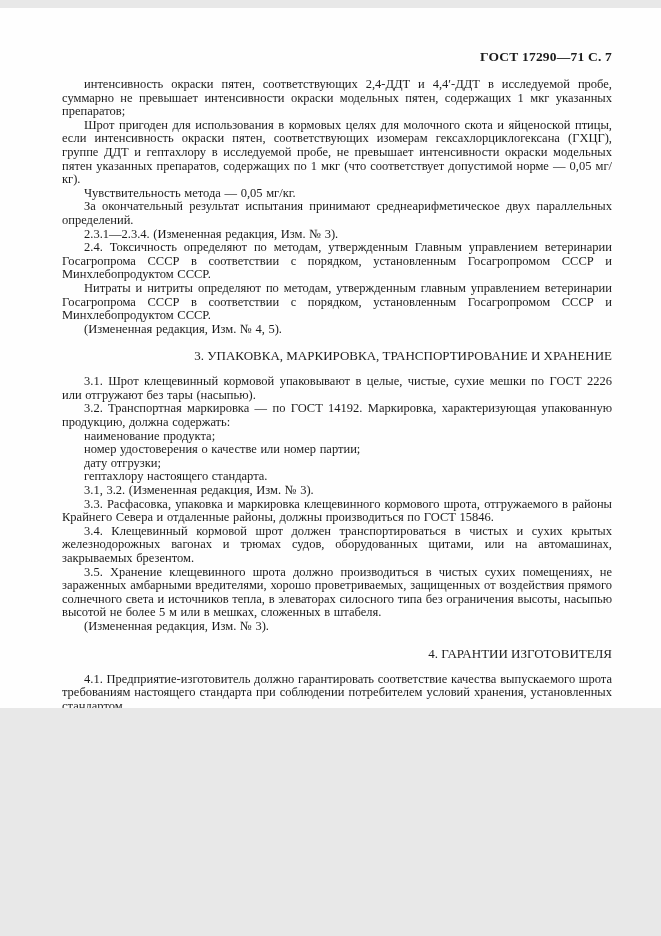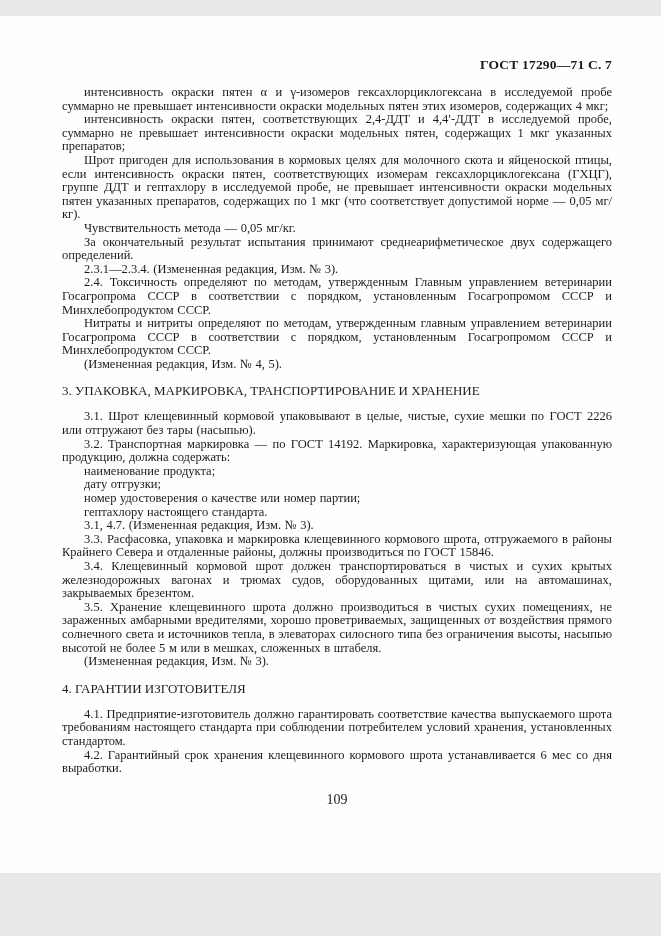--- a/index.html
+++ b/index.html
@@ -3,22 +3,22 @@
 <meta charset="utf-8">
 <style>
   html, body {
     margin: 0;
     padding: 0;
     background: #e8e8e8;
   }
   .page {
     position: relative;
     width: 661px;
-    height: 857px;
-    margin: 16px auto;
+    height: 700px;
+    margin: 8px auto;
     background: #fefefe;
     box-sizing: border-box;
     padding: 42px 49px 0 62px;
     font-family: "Liberation Serif", "DejaVu Serif", serif;
     color: #1c1c1c;
     overflow: hidden;
   }
   .page-header {
     text-align: right;
     font-weight: bold;
@@ -33,21 +33,21 @@
     margin: 0;
     text-indent: 22px;
     text-align: justify;
     font-size: 12.5px;
     line-height: 13.6px;
     word-spacing: 0.5px;
   }
   .heading {
     margin: 13px 0 12px 0;
     text-indent: 0;
-    text-align: left;
+    text-align: right;
     font-weight: bold;
     font-size: 13px;
     line-height: 14px;
   }
   .bold {
     font-weight: normal;
   }
   .page-footer {
     margin-top: 17px;
     text-align: center;
@@ -56,37 +56,36 @@
   }
 </style>
 </head>
 <body>
 
 <div class="page">
   <div class="page-header">
     <span>ГОСТ 17290—71 С. 7</span>
   </div>
   <div class="page-body">
-      <p class="para"><span>интенсивность окраски пятен α и γ-изомеров гексахлорциклогексана в исследуемой пробе суммарно не превышает интенсивности окраски модельных пятен этих изомеров, содержащих 4 мкг;</span></p>
       <p class="para"><span>интенсивность окраски пятен, соответствующих 2,4-ДДТ и 4,4′-ДДТ в исследуемой пробе, суммарно не превышает интенсивности окраски модельных пятен, содержащих 1 мкг указанных препаратов;</span></p>
       <p class="para"><span>Шрот пригоден для использования в кормовых целях для молочного скота и яйценоской птицы, если интенсивность окраски пятен, соответствующих изомерам гексахлорциклогексана (ГХЦГ), группе ДДТ и гептахлору в исследуемой пробе, не превышает интенсивности окраски модельных пятен указанных препаратов, содержащих по 1 мкг (что соответствует допустимой норме — 0,05 мг/кг).</span></p>
       <p class="para"><span>Чувствительность метода — 0,05 мг/кг.</span></p>
-      <p class="para"><span>За окончательный результат испытания принимают среднеарифметическое двух содержащего определений.</span></p>
+      <p class="para"><span>За окончательный результат испытания принимают среднеарифметическое двух параллельных определений.</span></p>
       <p class="para"><span>2.3.1—2.3.4. </span><span class="bold">(Измененная редакция, Изм. № 3).</span></p>
       <p class="para"><span>2.4. Токсичность определяют по методам, утвержденным Главным управлением ветеринарии Госагропрома СССР в соответствии с порядком, установленным Госагропромом СССР и Минхлебопродуктом СССР.</span></p>
       <p class="para"><span>Нитраты и нитриты определяют по методам, утвержденным главным управлением ветеринарии Госагропрома СССР в соответствии с порядком, установленным Госагропромом СССР и Минхлебопродуктом СССР.</span></p>
       <p class="para"><span class="bold">(Измененная редакция, Изм. № 4, 5).</span></p>
       <p class="heading"><span class="bold">3. УПАКОВКА, МАРКИРОВКА, ТРАНСПОРТИРОВАНИЕ И ХРАНЕНИЕ</span></p>
       <p class="para"><span>3.1. Шрот клещевинный кормовой упаковывают в целые, чистые, сухие мешки по ГОСТ 2226 или отгружают без тары (насыпью).</span></p>
       <p class="para"><span>3.2. Транспортная маркировка — по ГОСТ 14192. Маркировка, характеризующая упакованную продукцию, должна содержать:</span></p>
       <p class="para"><span>наименование продукта;</span></p>
+      <p class="para"><span>номер удостоверения о качестве или номер партии;</span></p>
       <p class="para"><span>дату отгрузки;</span></p>
-      <p class="para"><span>номер удостоверения о качестве или номер партии;</span></p>
       <p class="para"><span>гептахлору настоящего стандарта.</span></p>
-      <p class="para"><span>3.1, 4.7. </span><span class="bold">(Измененная редакция, Изм. № 3).</span></p>
+      <p class="para"><span>3.1, 3.2. </span><span class="bold">(Измененная редакция, Изм. № 3).</span></p>
       <p class="para"><span>3.3. Расфасовка, упаковка и маркировка клещевинного кормового шрота, отгружаемого в районы Крайнего Севера и отдаленные районы, должны производиться по ГОСТ 15846.</span></p>
       <p class="para"><span>3.4. Клещевинный кормовой шрот должен транспортироваться в чистых и сухих крытых железнодорожных вагонах и трюмах судов, оборудованных щитами, или на автомашинах, закрываемых брезентом.</span></p>
       <p class="para"><span>3.5. Хранение клещевинного шрота должно производиться в чистых сухих помещениях, не зараженных амбарными вредителями, хорошо проветриваемых, защищенных от воздействия прямого солнечного света и источников тепла, в элеваторах силосного типа без ограничения высоты, насыпью высотой не более 5 м или в мешках, сложенных в штабеля.</span></p>
       <p class="para"><span class="bold">(Измененная редакция, Изм. № 3).</span></p>
       <p class="heading"><span class="bold">4. ГАРАНТИИ ИЗГОТОВИТЕЛЯ</span></p>
       <p class="para"><span>4.1. Предприятие-изготовитель должно гарантировать соответствие качества выпускаемого шрота требованиям настоящего стандарта при соблюдении потребителем условий хранения, установленных стандартом.</span></p>
       <p class="para"><span>4.2. Гарантийный срок хранения клещевинного кормового шрота устанавливается 6 мес со дня выработки.</span></p>
     </div>
   <div class="page-footer">
     <span>109</span>

